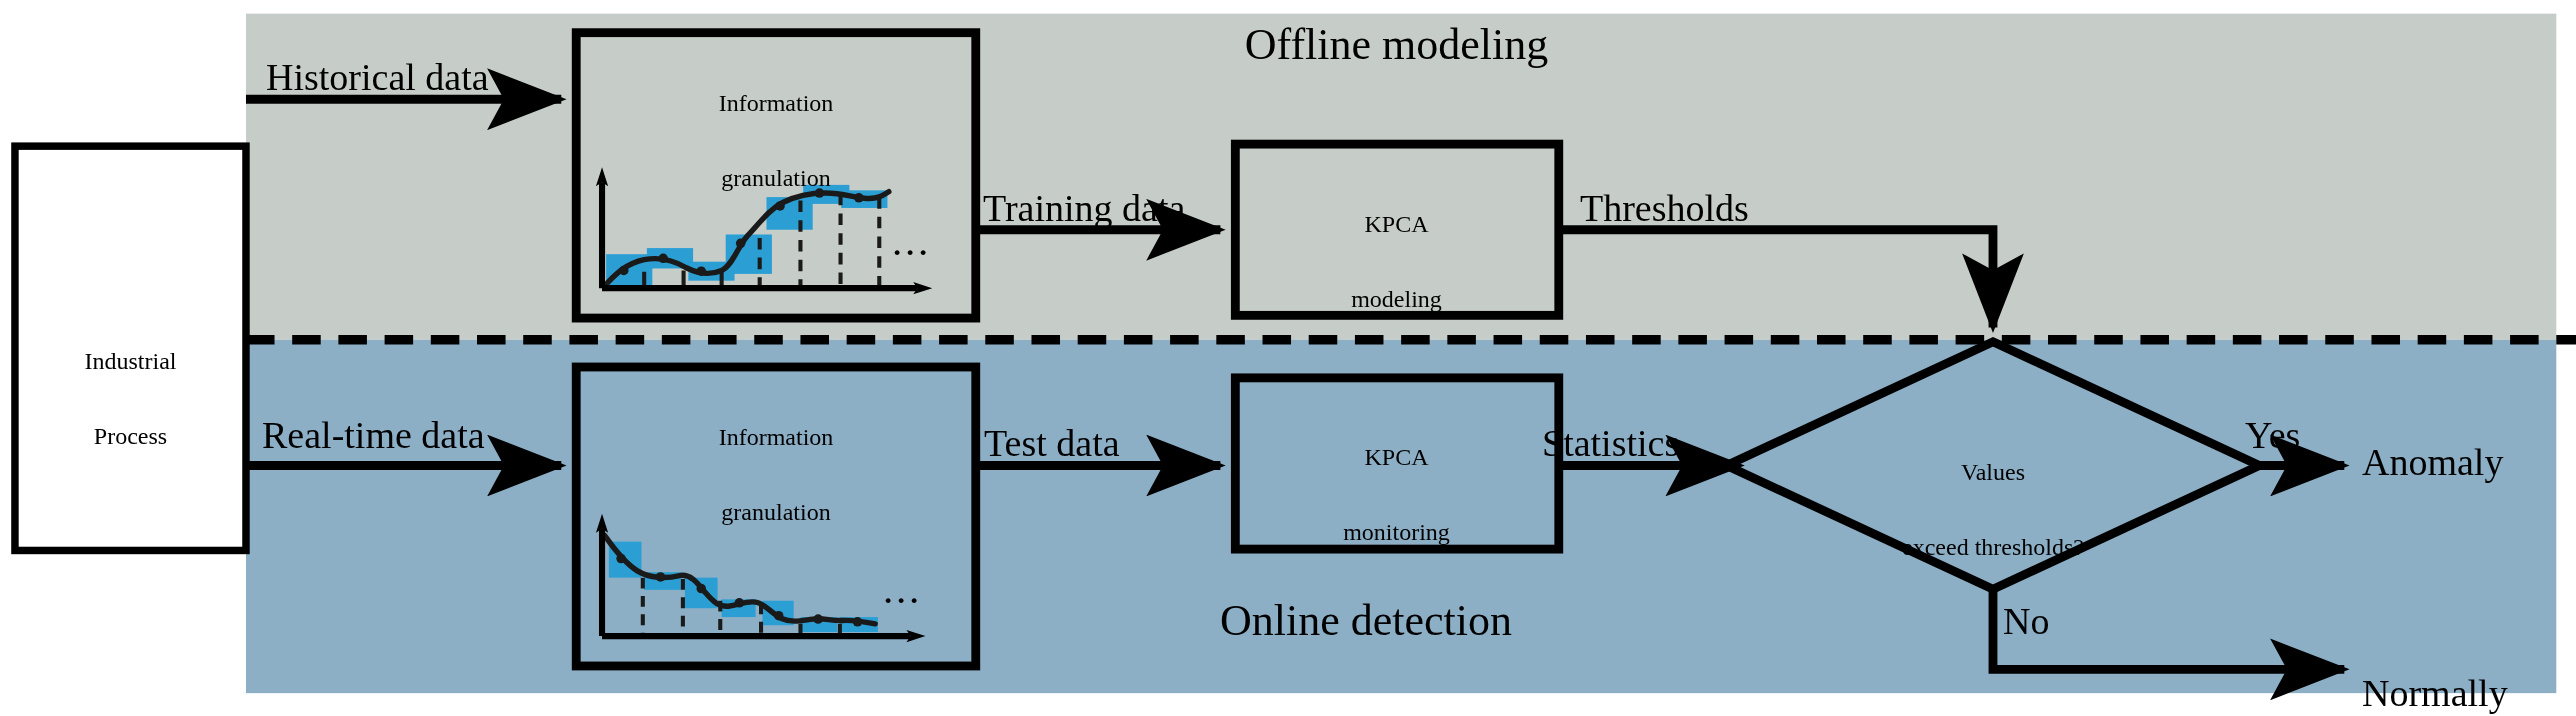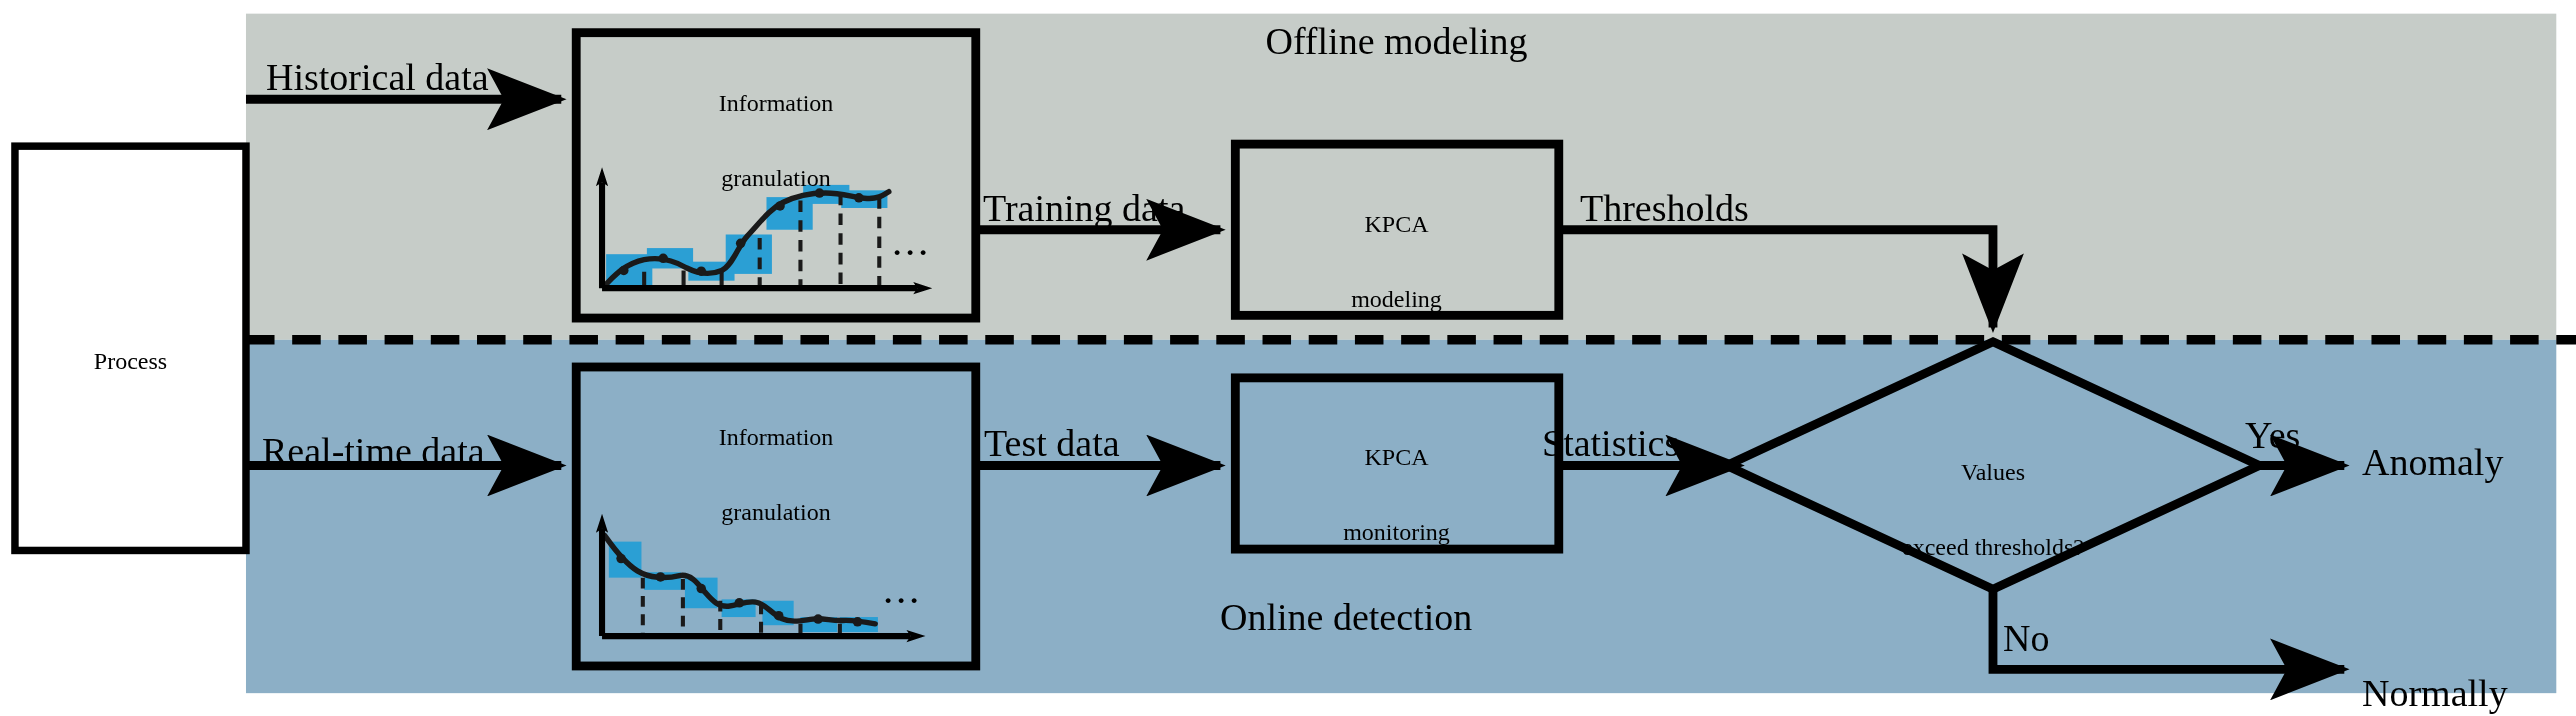--- a/index.html
+++ b/index.html
@@ -26,21 +26,21 @@
     height: 717px;
   }
   .lbl {
     position: absolute;
     color: #000000;
     line-height: 1.04;
     white-space: pre;
     font-family: "Liberation Serif", "DejaVu Serif", serif;
   }
   .edge-label { font-size: 38px; }
-  .phase-label { font-size: 38px; }
+  .phase-label { font-size: 44px; }
   .node-label { font-size: 24px; text-align: center; }
   .outcome-label { font-size: 38px; }
   .branch-label { font-size: 38px; }
   .dots { font-size: 41px; letter-spacing: 2.7px; }
 </style>
 </head>
 <body>
 
 <div id="canvas">
 
@@ -200,20 +200,21 @@
 
     <g>
       <polyline points="2933,867 2933,985 3450,985" fill="none" stroke="#000000" stroke-width="13" marker-end="url(#arrowhead)"></polyline>
     </g>
   </svg>
 
   <div class="lbl phase-label" style="left:1220px; top:22px; width:353px; text-align:center;">Offline modeling</div>
   <div class="lbl phase-label" style="left:1220px; top:598px; width:353px; text-align:left;">Online detection</div>
 
   <div class="lbl node-label" style="left:15px; top:299px; width:231px;">
+    <div>Industrial</div>
     <div>Process</div>
   </div>
 
   <div class="lbl node-label" style="left:576px; top:41px; width:400px;">
     <div>Information</div>
     <div>granulation</div>
   </div>
   <div class="lbl dots" style="left:892px; top:220px;">...</div>
 
   <div class="lbl node-label" style="left:576px; top:375px; width:400px;">
@@ -234,24 +235,24 @@
 
   <div class="lbl node-label" style="left:1747px; top:410px; width:492px;">
     <div>Values</div>
     <div>exceed thresholds?</div>
   </div>
 
   <div class="lbl edge-label" style="left:266px; top:58px;">Historical data</div>
   <div class="lbl edge-label" style="left:983px; top:189px;">Training data</div>
   <div class="lbl edge-label" style="left:1567px; top:189px;margin-left:13px;">Thresholds</div>
 
-  <div class="lbl edge-label" style="left:262px; top:432px;">Real-time data</div>
+  <div class="lbl edge-label" style="left:262px; top:416px;">Real-time data</div>
   <div class="lbl edge-label" style="left:984px; top:424px;">Test data</div>
   <div class="lbl edge-label" style="left:1542px; top:424px;">Statistics</div>
 
   <div class="lbl branch-label" style="left:2245px; top:416px;">Yes</div>
-  <div class="lbl branch-label" style="left:2003px; top:619px;">No</div>
+  <div class="lbl branch-label" style="left:2003px; top:602px;">No</div>
 
   <div class="lbl outcome-label" style="left:2362px; top:443px;">Anomaly</div>
   <div class="lbl outcome-label" style="left:2362px; top:674px;">Normally</div>
 
 </div>
 
 
 </body></html>

